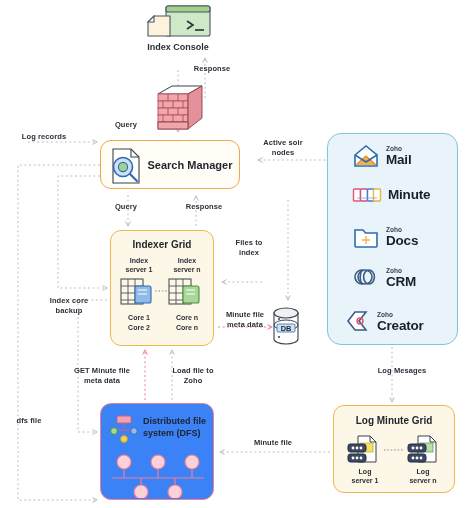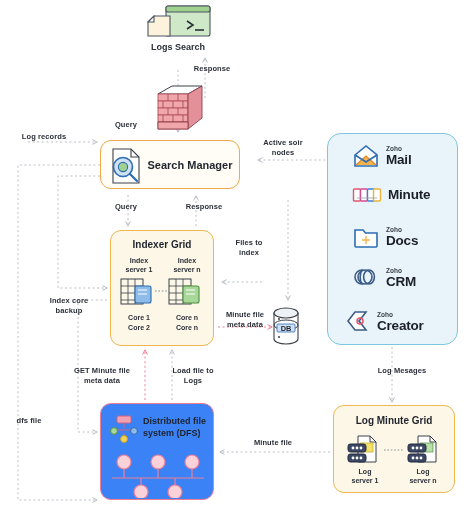--- a/index.html
+++ b/index.html
@@ -129,21 +129,21 @@
   <div class="node" style="left:140px;top:4px;width:76px;height:38px;">
     <svg width="76" height="38" viewBox="0 0 76 38" xmlns="http://www.w3.org/2000/svg">
       <rect x="26" y="2" width="44" height="30" rx="2" fill="#cfe8c8" stroke="#4b5563" stroke-width="1.1"></rect>
       <rect x="26" y="2" width="44" height="6" rx="2" fill="#9fd18f" stroke="#4b5563" stroke-width="1.1"></rect>
       <path d="M47,17 l6,4 l-6,4" fill="none" stroke="#2b2f38" stroke-width="1.6"></path>
       <path d="M55,26 h9" stroke="#2b2f38" stroke-width="1.6"></path>
       <path d="M14,12 h16 v20 h-22 v-14 z" fill="#fdf3dd" stroke="#4b5563" stroke-width="1.1"></path>
       <path d="M8,18 h6 v-6 z" fill="#ffffff" stroke="#4b5563" stroke-width="1.1"></path>
     </svg>
   </div>
-  <div class="cap" style="left:118px;top:42px;width:120px;">Logs Search</div>
+  <div class="cap" style="left:118px;top:42px;width:120px;">Index Console</div>
 
   <div class="node" style="left:152px;top:84px;width:56px;height:50px;">
     <svg width="56" height="50" viewBox="0 0 56 50" xmlns="http://www.w3.org/2000/svg">
       <g stroke="#3b4049" stroke-width="1" fill="#ffffff">
         <path d="M6,10 L20,2 L50,2 L36,10 Z"></path>
       </g>
       <g stroke="#b8525f" stroke-width=".9" fill="#f0a6ab">
         <rect x="6" y="10" width="30" height="7"></rect>
         <rect x="6" y="17" width="30" height="7"></rect>
         <rect x="6" y="24" width="30" height="7"></rect>
@@ -216,21 +216,21 @@
   <div class="lbl" style="left:218px;top:238px;width:62px;">Files to
 index</div>
   <div class="lbl" style="left:212px;top:310px;width:66px;">Minute file
 meta data</div>
   <div class="lbl" style="left:38px;top:296px;width:62px;">Index core
 backup</div>
   <div class="lbl" style="left:2px;top:376px;width:54px;margin-top:40px;">dfs file</div>
   <div class="lbl" style="left:62px;top:366px;width:80px;">GET Minute file
 meta data</div>
   <div class="lbl" style="left:160px;top:366px;width:66px;">Load file to
-Logs</div>
+Zoho</div>
 
   <div class="node" style="left:270px;top:305px;width:34px;height:44px;">
     <svg width="34" height="44" viewBox="0 0 34 44" xmlns="http://www.w3.org/2000/svg">
       <path d="M4,8 v26 a12,5 0 0 0 24,0 v-26 z" fill="#ffffff" stroke="#3b4049" stroke-width="1.1"></path>
       <ellipse cx="16" cy="8" rx="12" ry="5" fill="#eef1f5" stroke="#3b4049" stroke-width="1.1"></ellipse>
       <ellipse cx="16" cy="20" rx="12" ry="5" fill="none" stroke="#3b4049" stroke-width="1"></ellipse>
       <rect x="7" y="19" width="18" height="8" rx="1" fill="#cfe1f5" stroke="#2d6cb3" stroke-width=".8"></rect>
       <text x="16" y="26" font-family="Liberation Sans" font-size="7.4" font-weight="bold" text-anchor="middle" fill="#1f232b">DB</text>
       <circle cx="9" cy="14" r="1" fill="#3b4049"></circle>
       <circle cx="9" cy="32" r="1" fill="#3b4049"></circle>

